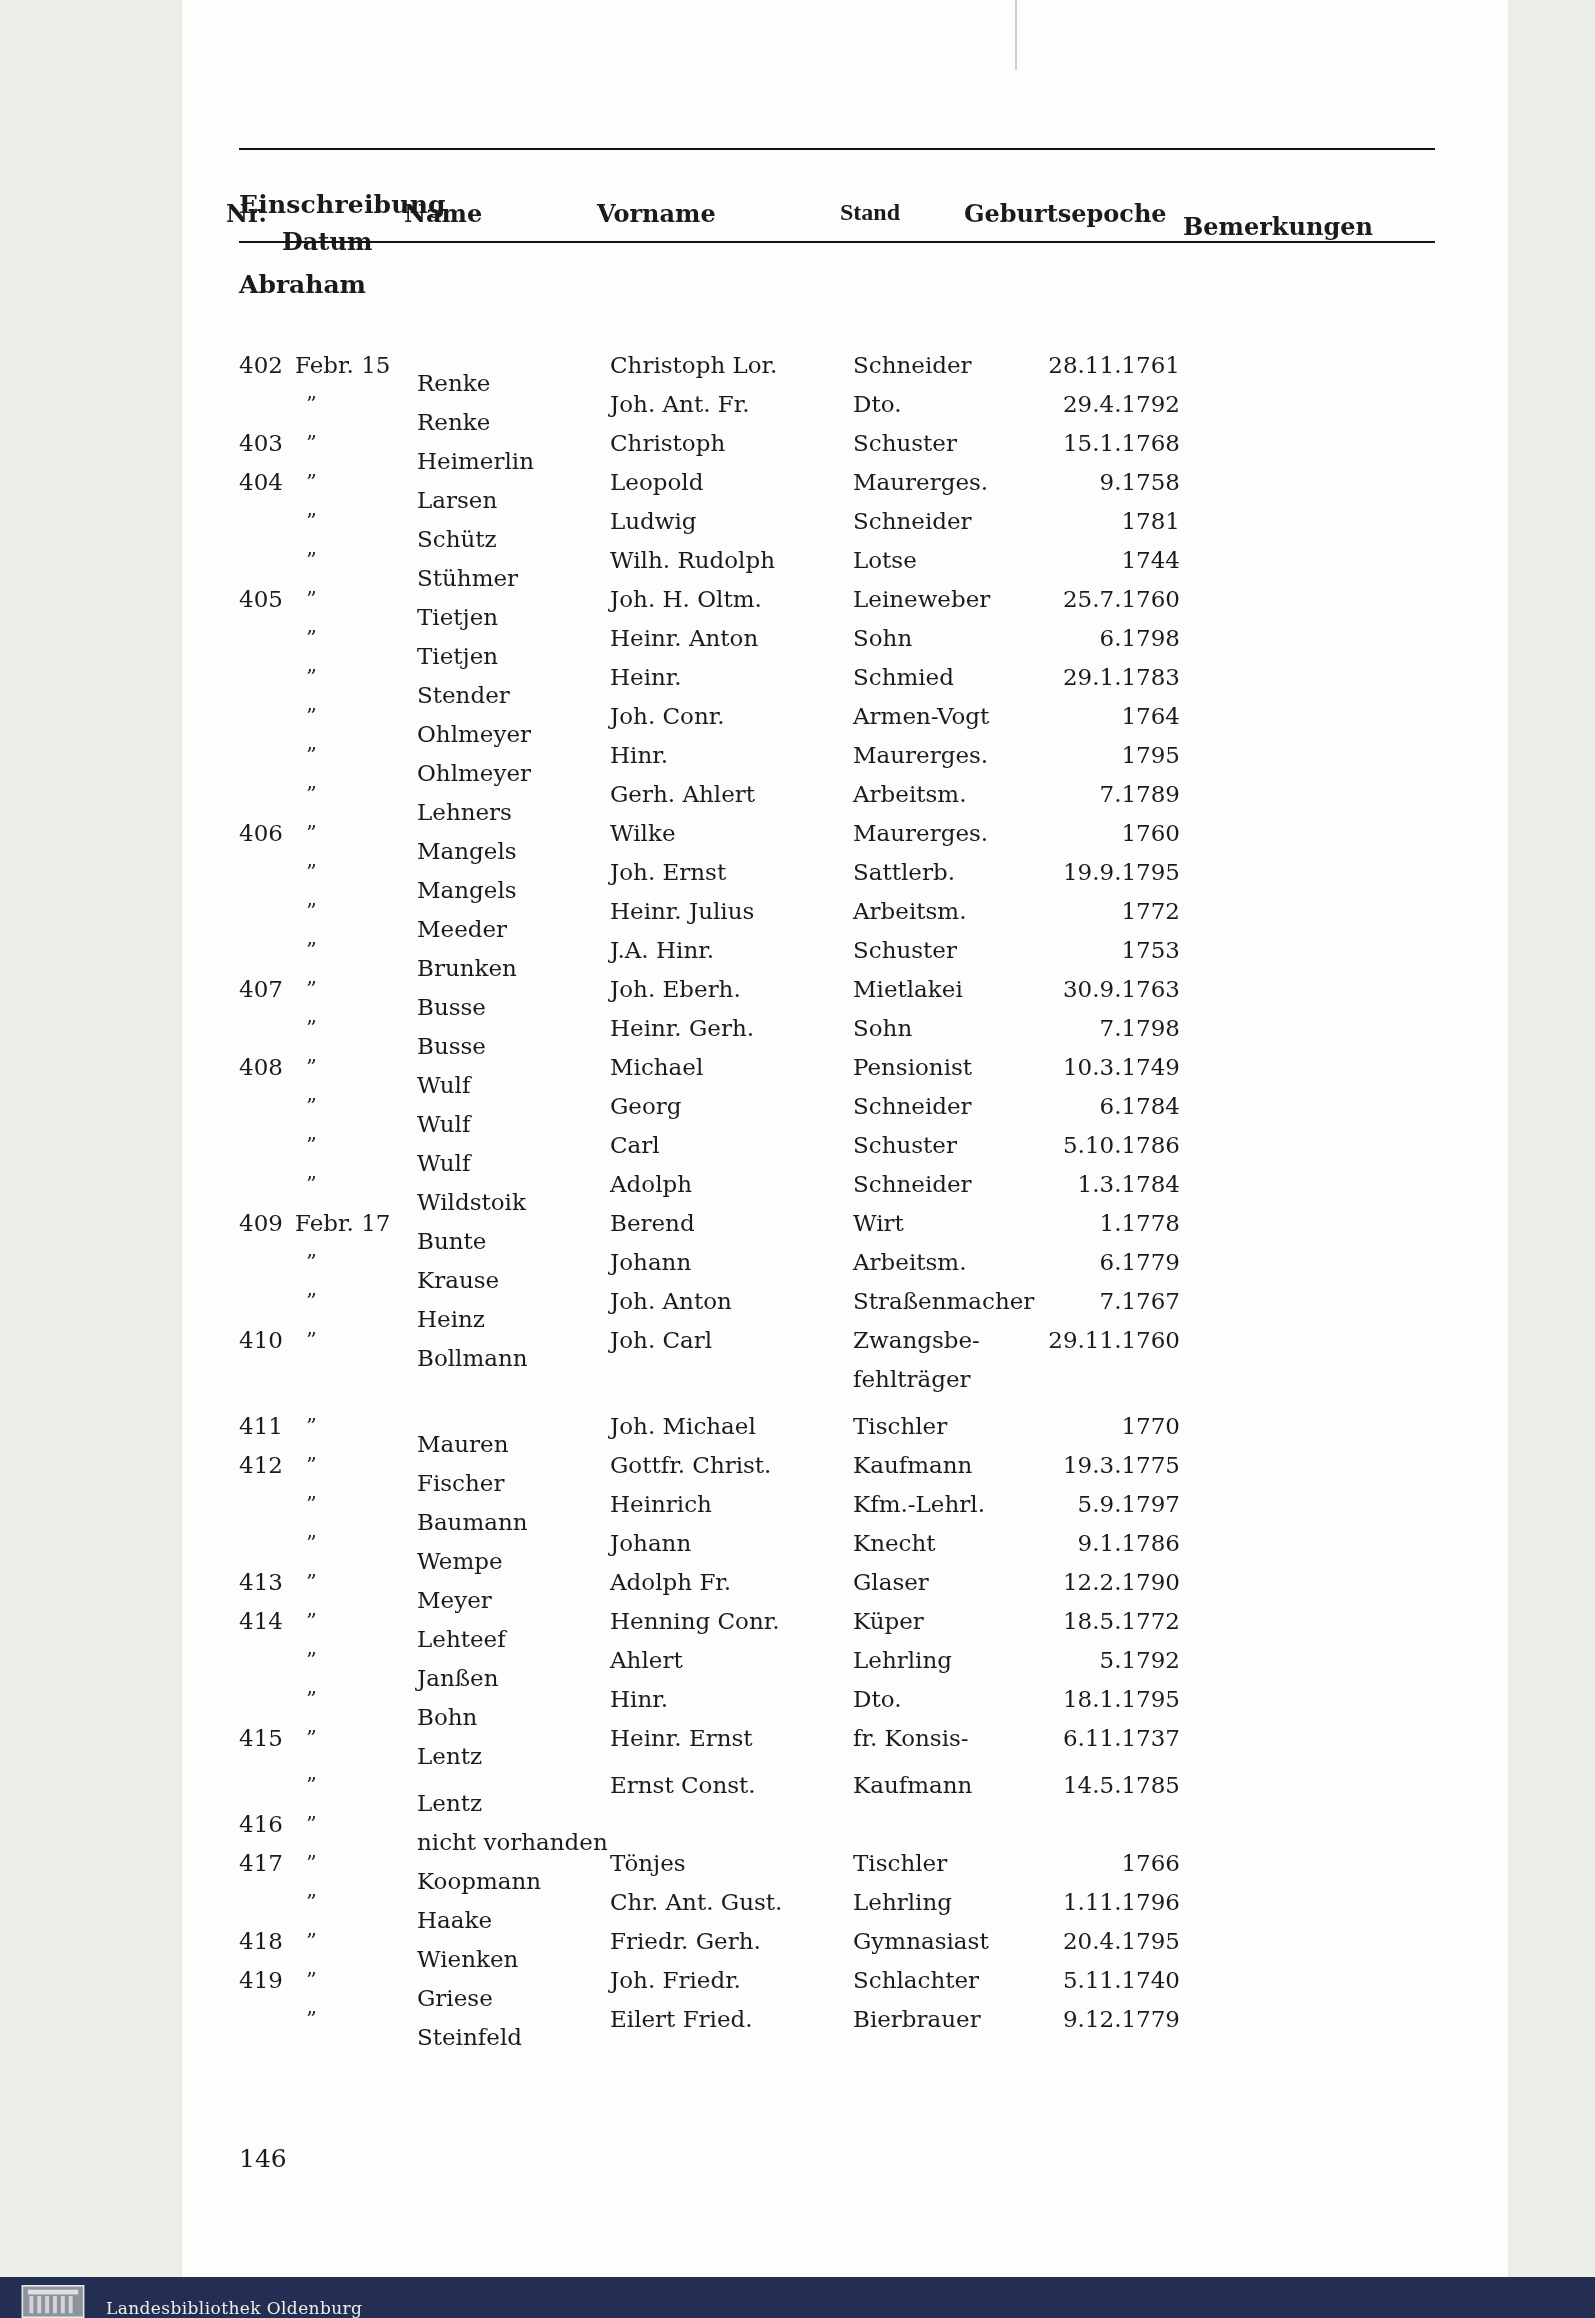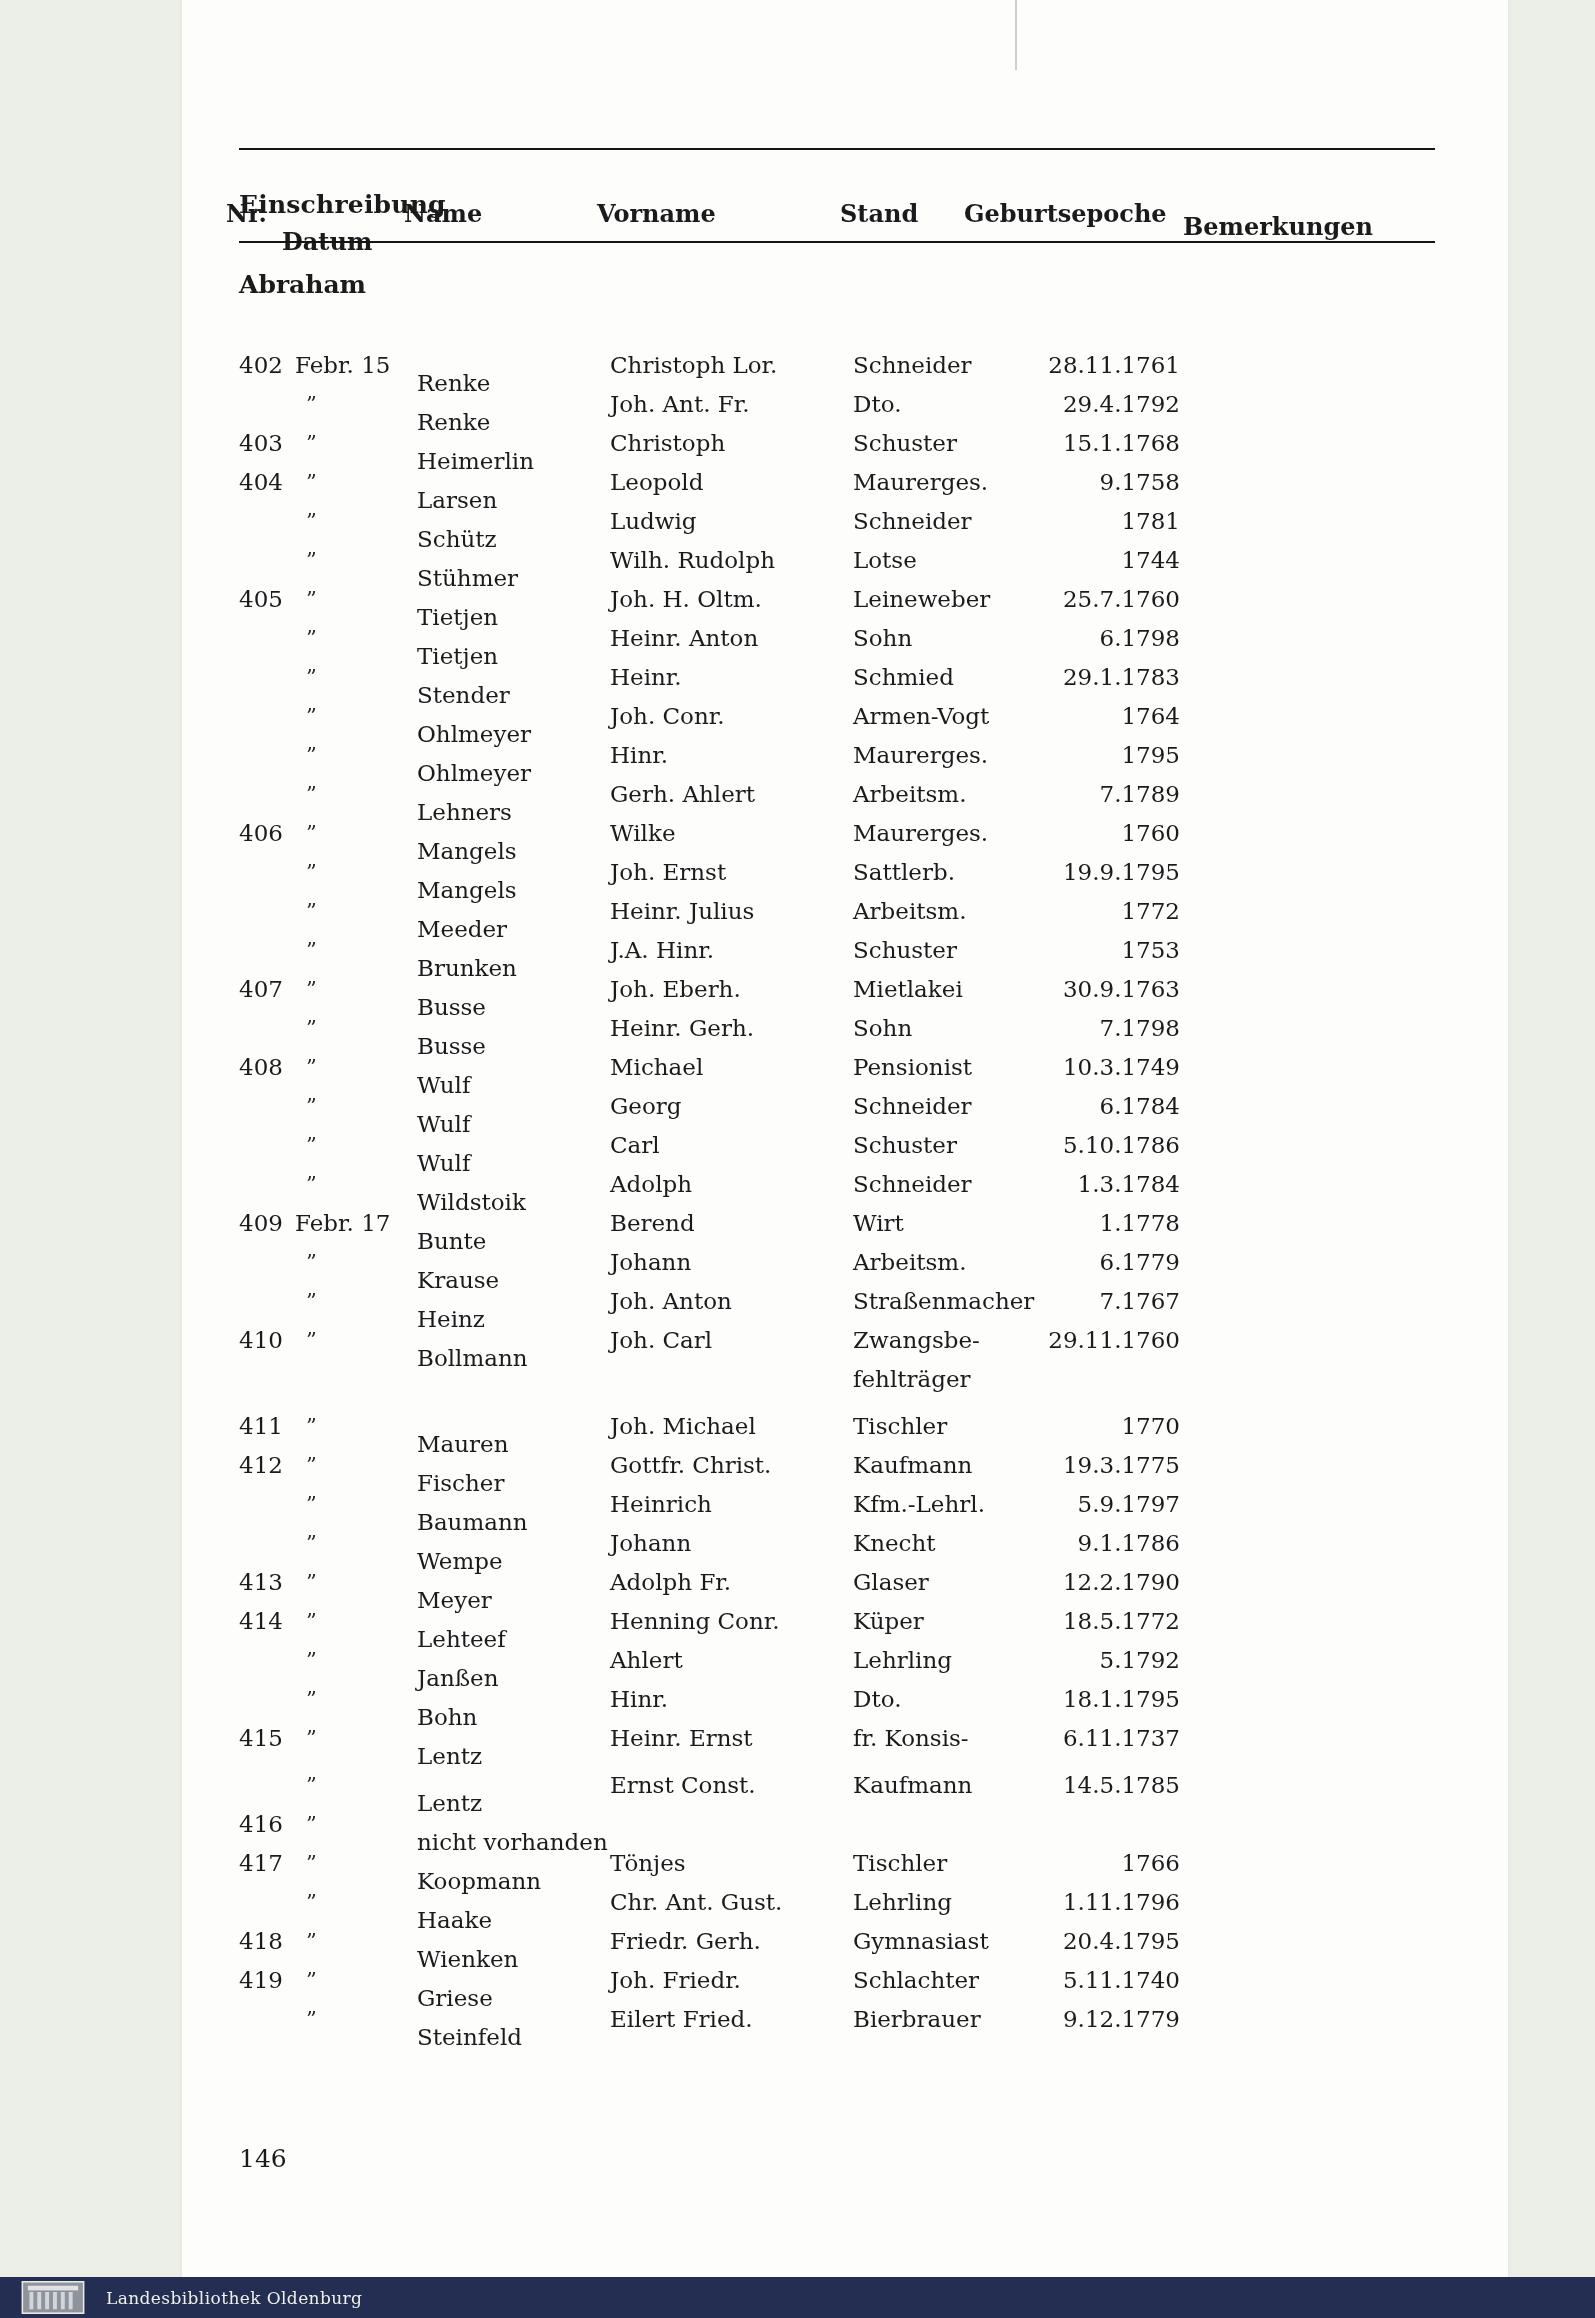--- a/index.html
+++ b/index.html
@@ -26,41 +26,41 @@
   .table-title {
     position:absolute; left:57px; top:158px;
     font-size:25px; font-weight:bold; letter-spacing:0.2px;margin-top:32px;
   }
   .col-headers {
     position:absolute; left:44px; top:199px; width:1244px;
     display:flex; font-weight:bold; font-size:24px;
   }
   .col-headers .h { white-space:nowrap; }
   .h-nr { width:56px; } .h-datum { width:122px;margin-top:28px; } .h-name { width:193px; }
-  .h-vorname { width:243px; } .h-stand { width:124px; } .h-geb { width:219px; }
+  .h-vorname { width:243px; } .h-stand { width:124px;font-family:Liberation Serif, serif; } .h-geb { width:219px; }
   .h-bem { flex:1;margin-top:13px; }
   .section-title {
     position:absolute; left:57px; top:270px;
     font-size:25px; font-weight:bold;
   }
   .rows { position:absolute; left:57px; top:345px; width:1244px; }
   .row { display:flex; height:39px; align-items:center; font-size:23px; }
   .row.gap { margin-top:8px; }
   .cell { white-space:nowrap; overflow:visible; }
   .cell-nr { width:56px; } .cell-datum { width:122px; } .cell-name { width:193px;margin-top:36px; }
   .cell-vorname { width:243px; } .cell-stand { width:182px; }
   .cell-geb { width:145px; text-align:right; }
   .cell-bem { flex:1; }
   .cell-datum.ditto { padding-left:11px; font-size:21px; color:#2a2a2c; }
   .page-number {
     position:absolute; left:57px; top:2144px; font-size:25px;
   }
   .footer-bar {
     position:absolute; left:0; top:2277px; width:1595px; height:41px;
-    background:#232e52; display:flex; align-items:center; z-index:10;
+    background:#232e52; display:flex; align-items:flex-end; z-index:10;
   }
   .footer-logo { margin-left:21px; display:inline-flex; }
   .footer-label {
     margin-left:21px; color:#eef0ea; font-size:17px; letter-spacing:0.4px;
   }
 </style>
 </head>
 <body>
 
 <div class="paper">

